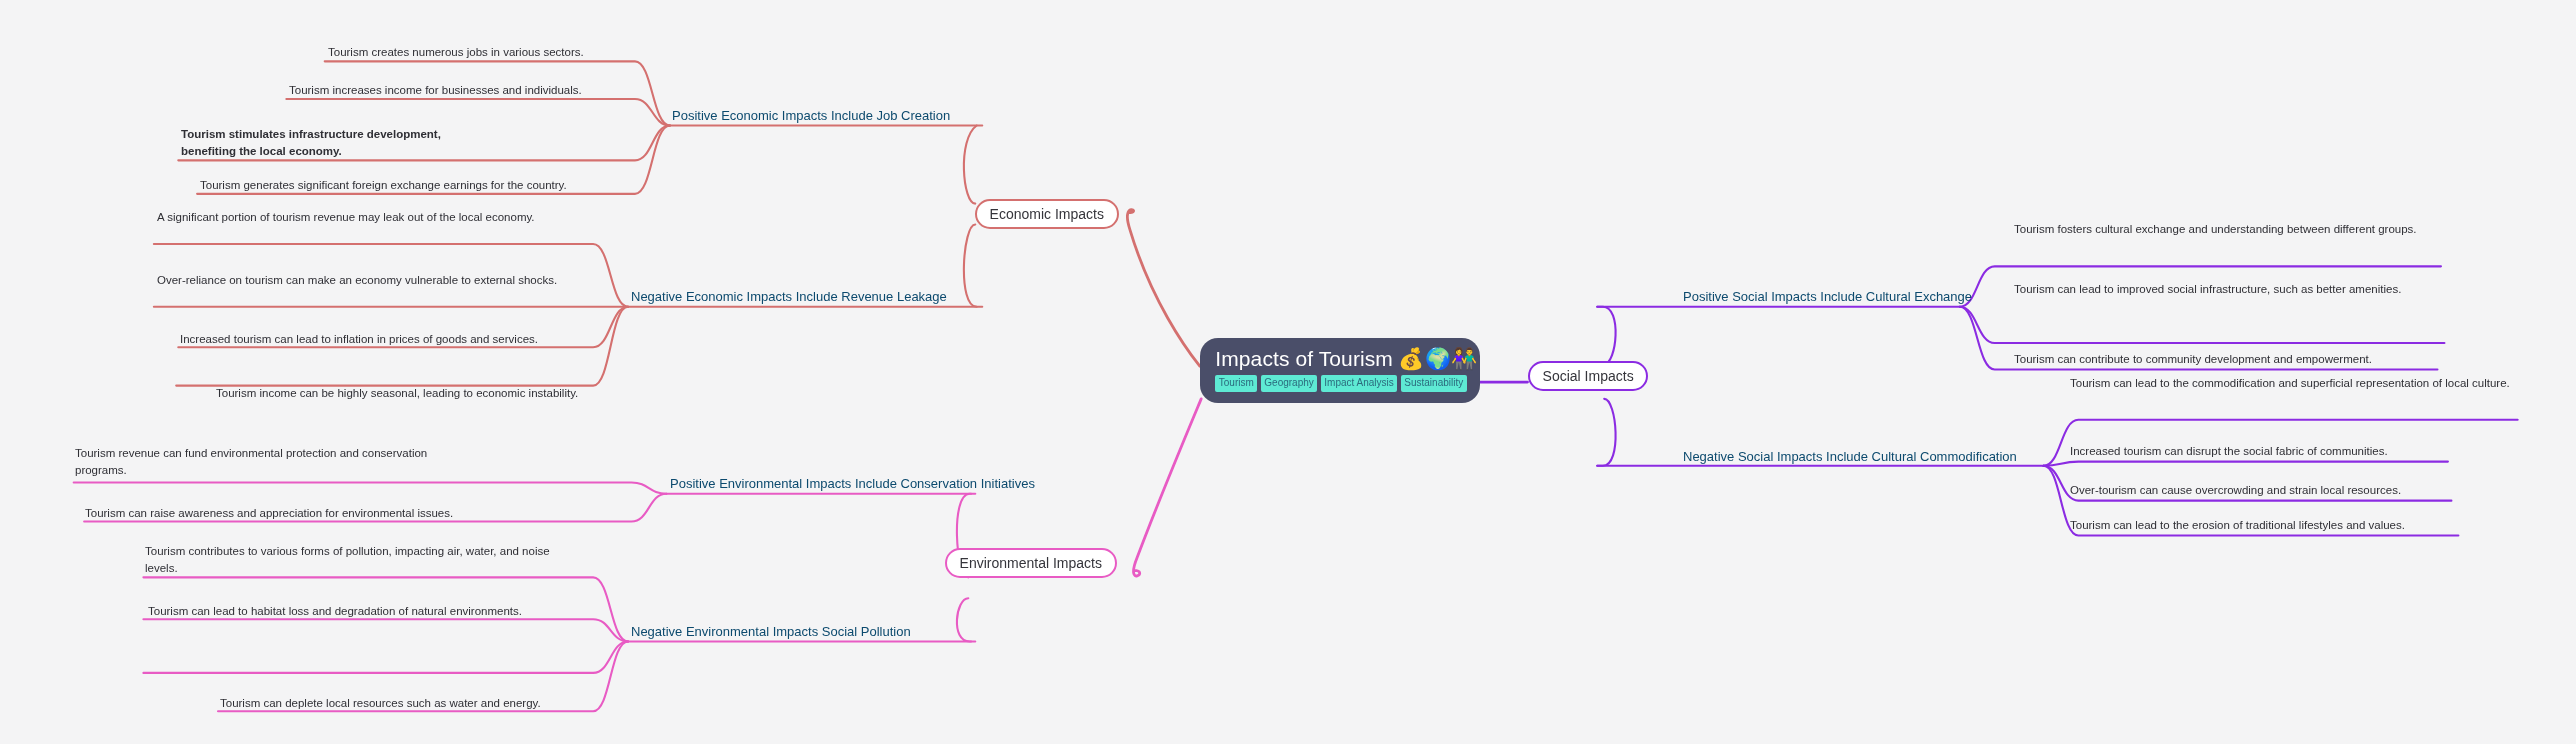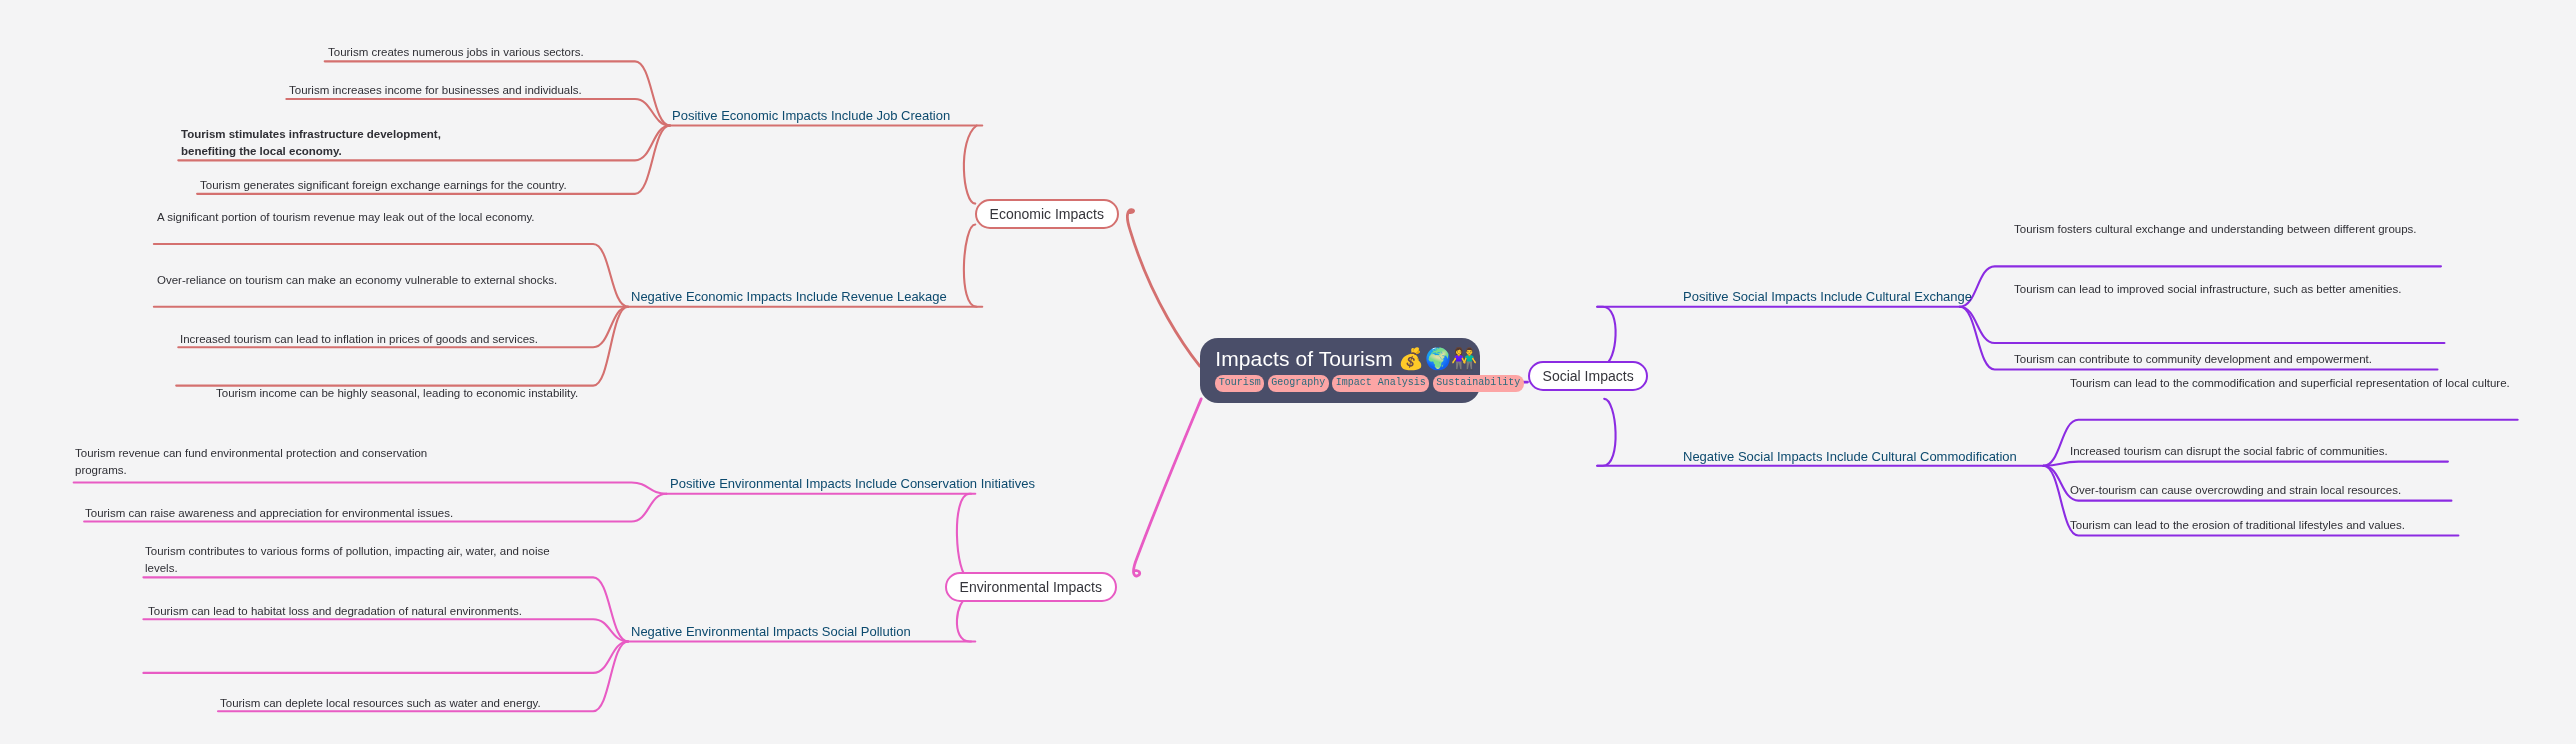--- a/index.html
+++ b/index.html
@@ -41,28 +41,27 @@
     font-size: 21px;
     line-height: 1.08;
     letter-spacing: 0.1px;
     white-space: nowrap;
   }
   .root-tags {
     display: flex;
     gap: 3.5px;
   }
   .root-tag {
-    background: #fca5a5;
+    background: #5eead4;
     color: #2b6b7d;
     font-size: 10px;
     line-height: 1;
     padding: 2.8px 3.5px 3.5px 3.5px;
-    border-radius: 8px;
-    white-space: nowrap;
-    font-family: Liberation Mono, monospace;
+    border-radius: 2px;
+    white-space: nowrap;
   }
 
   
   .branch-node {
     position: absolute;
     background: #ffffff;
     border: 2.1px solid #cf6b6b;
     border-radius: 15.3px;
     padding: 4.9px 12.6px 5.6px 12.6px;
     font-size: 14px;
@@ -161,21 +160,21 @@
       <span class="root-tag">Geography</span>
       <span class="root-tag">Impact Analysis</span>
       <span class="root-tag">Sustainability</span>
     </div>
   </div>
 
   <div class="branch-node economic" style="left:975px; top:199px;">
     <span>Economic Impacts</span>
   </div>
 
-  <div class="branch-node environment" style="left:945px; top:572px;">
+  <div class="branch-node environment" style="left:945px; top:548px;">
     <span>Environmental Impacts</span>
   </div>
 
   <div class="branch-node social" style="left:1528px; top:361px;">
     <span>Social Impacts</span>
   </div>
 
   <div class="sub-label" style="left:672px; top:108px;">
     <span>Positive Economic Impacts Include Job Creation</span>
   </div>

